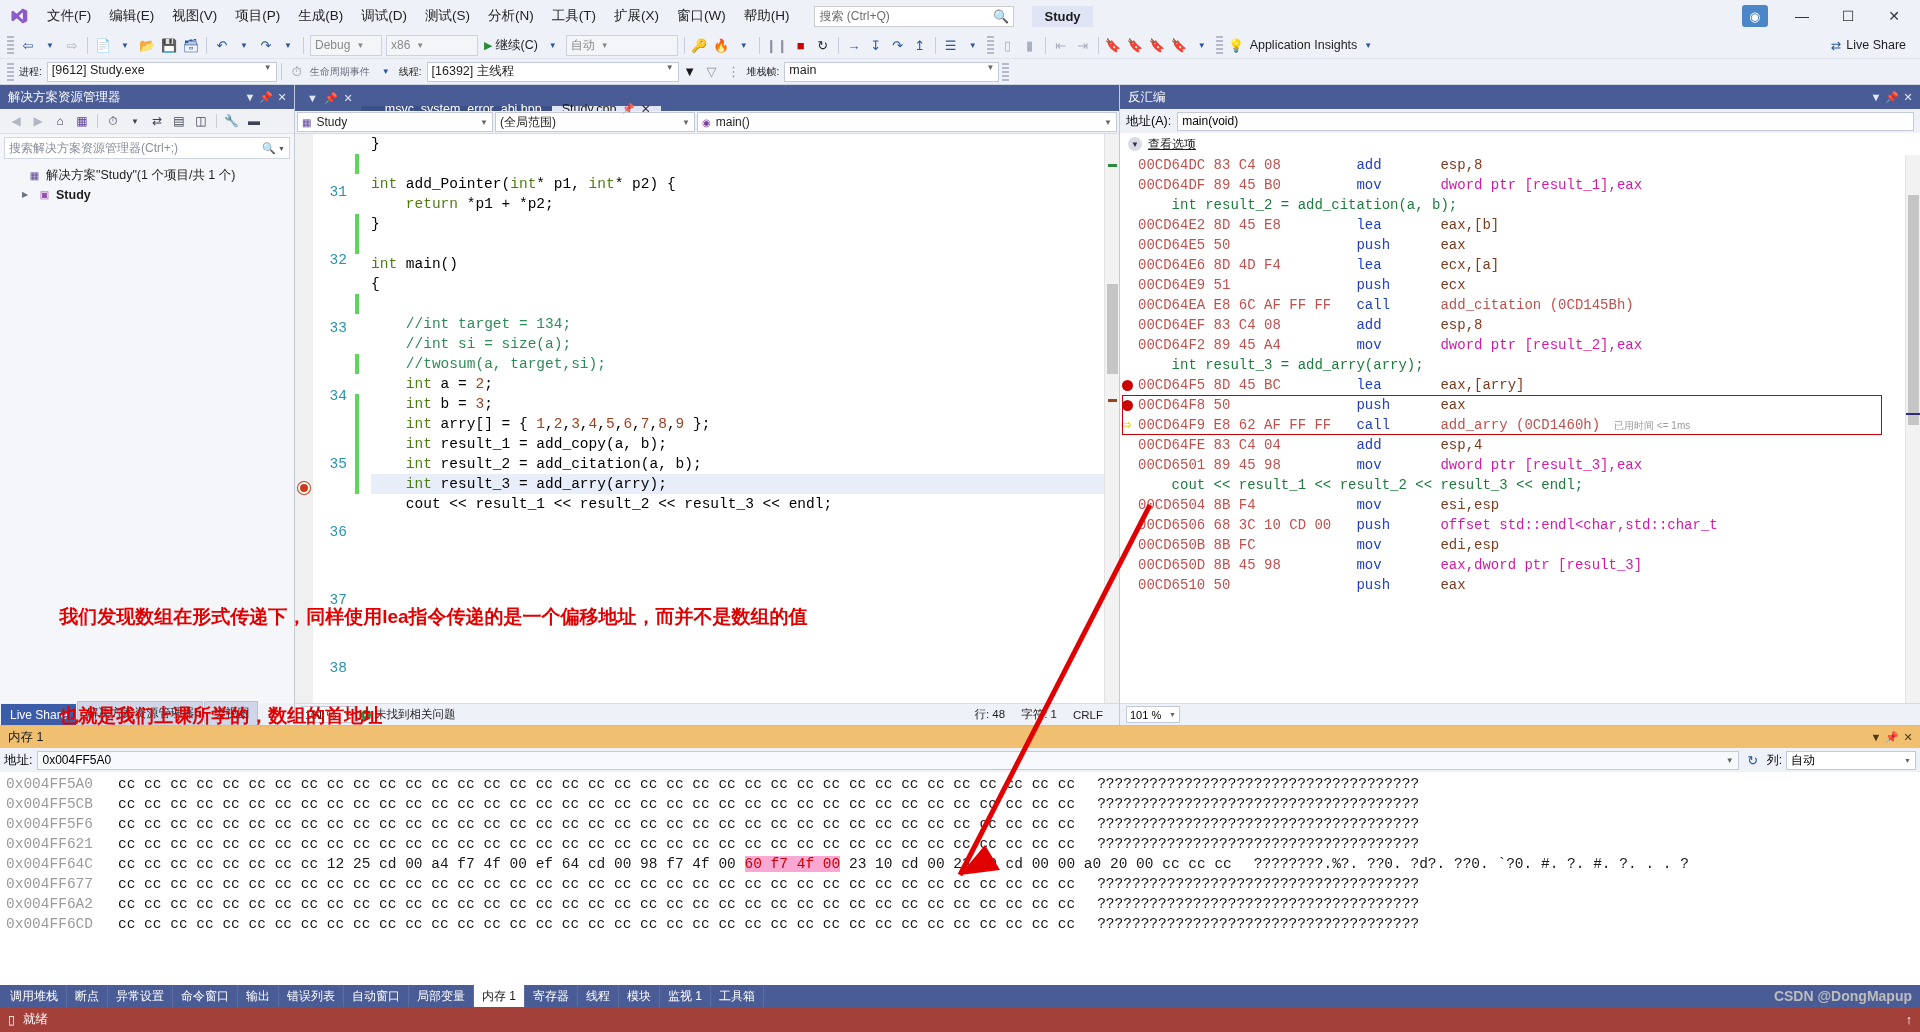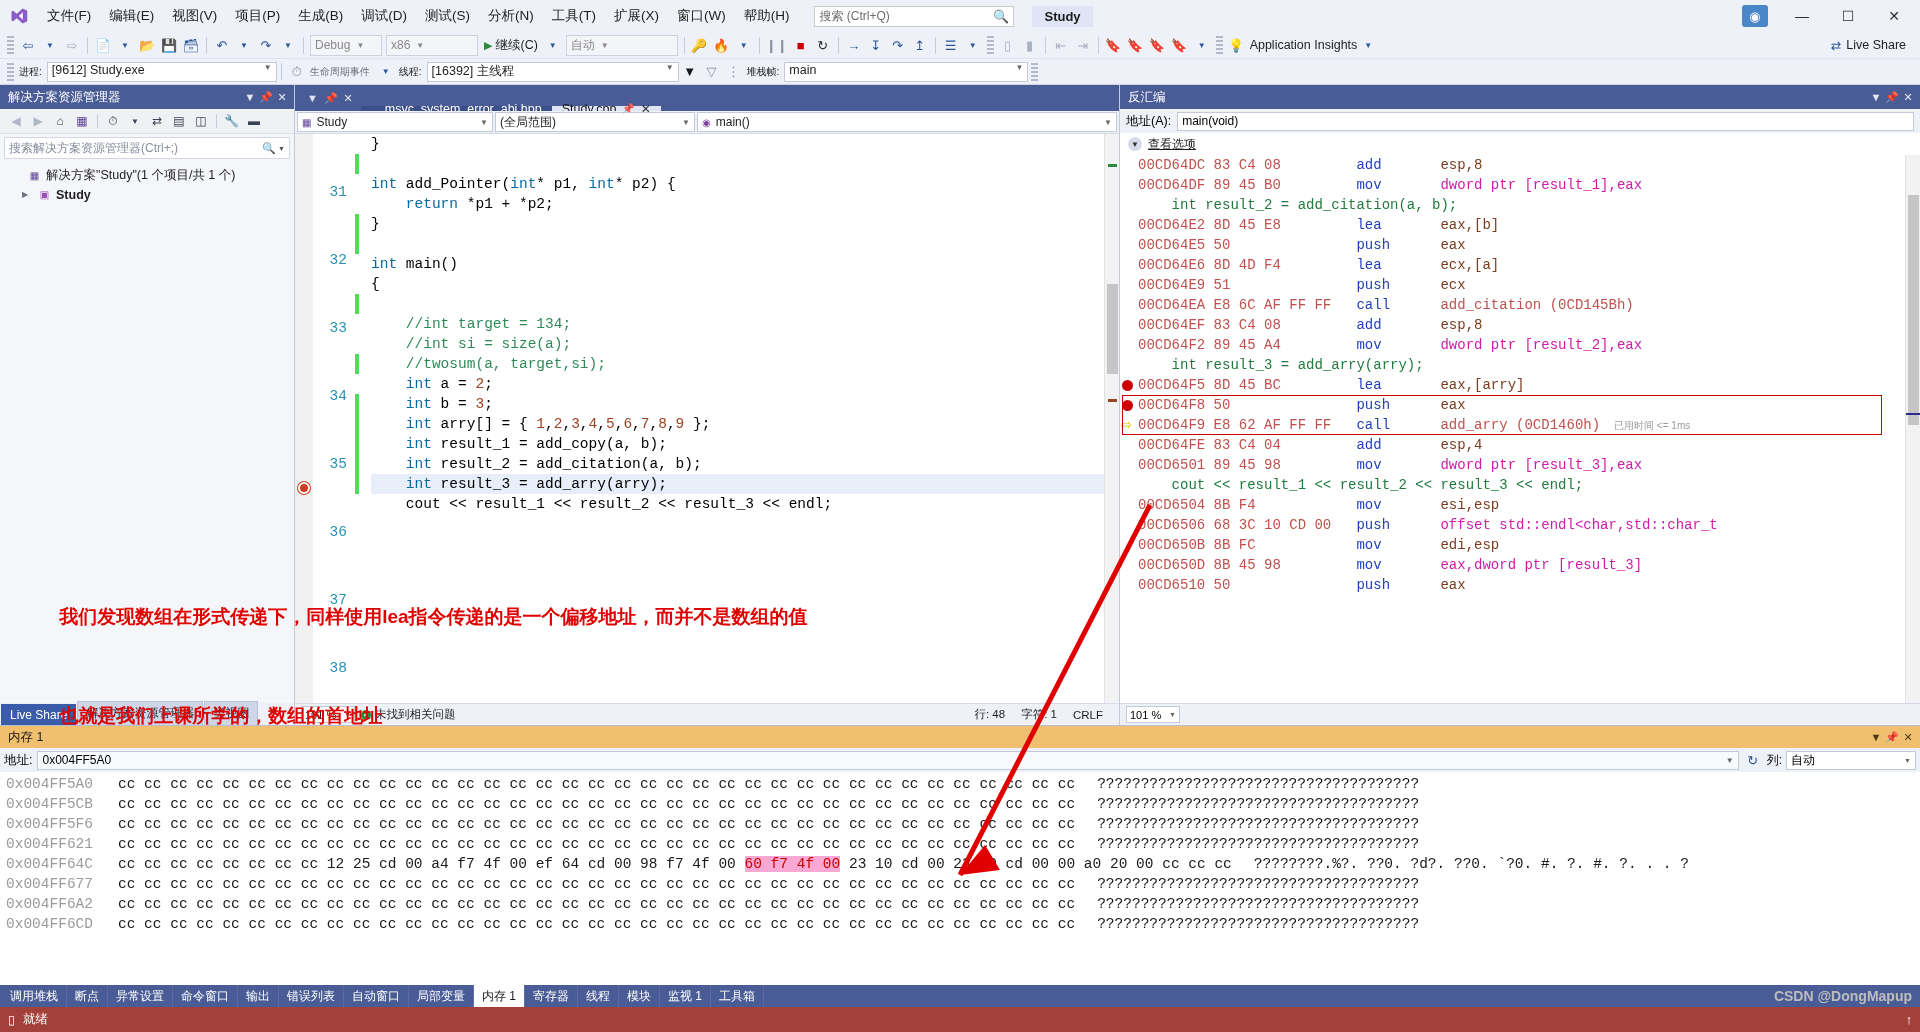--- a/index.html
+++ b/index.html
@@ -134,21 +134,21 @@
   .bp-gutter { width: 18px; background: #f0f0f0; flex: 0 0 18px; position: relative; }
   .ln-gutter { width: 40px; background: #fff; flex: 0 0 40px; text-align: right;
     padding-right: 6px; color: #2b91af; }
   .fold-col { width: 14px; flex: 0 0 14px; background: #fff; }
   .code-lines { flex: 1; position: relative; }
   .cl { height: 20px; line-height: 20px; font-family: "Liberation Mono", monospace;
     font-size: 14.5px; white-space: pre; }
   .ln { height: 20px; line-height: 20px; font-family: "Liberation Mono", monospace;
     font-size: 14.5px; color: #2b91af; margin-top: 48px; }
   .chg-bar { position: absolute; left: 2px; width: 4px; background: #5ad65a; }
-  .kw { color: #0369a1; text-align: right; } .cmt { color: #2e8b57; } .num { color: #9c4221; }
+  .kw { color: #4d7c0f; text-align: right; } .cmt { color: #2e8b57; } .num { color: #9c4221; }
   .ed-footer { height: 22px; background: #eef1f7; display: flex; align-items: center;
     flex: 0 0 22px; font-size: 11.5px; color: #1e1e1e; border-top: 1px solid #d5dae6; }
   .zoom-combo { width: 54px; height: 17px; border: 1px solid #c3c9d7; background: #fff;
     display: flex; align-items: center; justify-content: space-between; padding: 0 3px;
     margin: 0 6px; font-size: 11px; }
   .ef-item { margin-right: 16px; display: flex; align-items: center; gap: 4px; }
   .ok-dot { width: 10px; height: 10px; border-radius: 50%; background: #2c8a3d; color: #fff;
     font-size: 8px; display: flex; align-items: center; justify-content: center; }
 
   
@@ -344,21 +344,21 @@
     <div class="tb-btn" style="font-size:8px">▼</div>
     <span class="db-label">线程:</span>
     <div class="db-combo" style="width:252px">
       <span>[16392] 主线程</span>
       <span class="ar" style="font-size:8px;color:#666">▼</span>
     </div>
     <div class="tb-btn" style="color:#1a1a1a">▼</div>
     <div class="tb-btn" style="color:#8a90a0">▽</div>
     <div class="tb-btn" style="color:#8a90a0">⋮</div>
     <span class="db-label">堆栈帧:</span>
-    <div class="db-combo" style="width:244px">
+    <div class="db-combo" style="width:215px">
       <span>main</span>
       <span class="ar" style="font-size:8px;color:#666">▼</span>
     </div>
     <div class="tb-grip"></div>
   </div>
 
   <div class="main">
 
     <div class="sln">
       <div class="panel-hdr">

